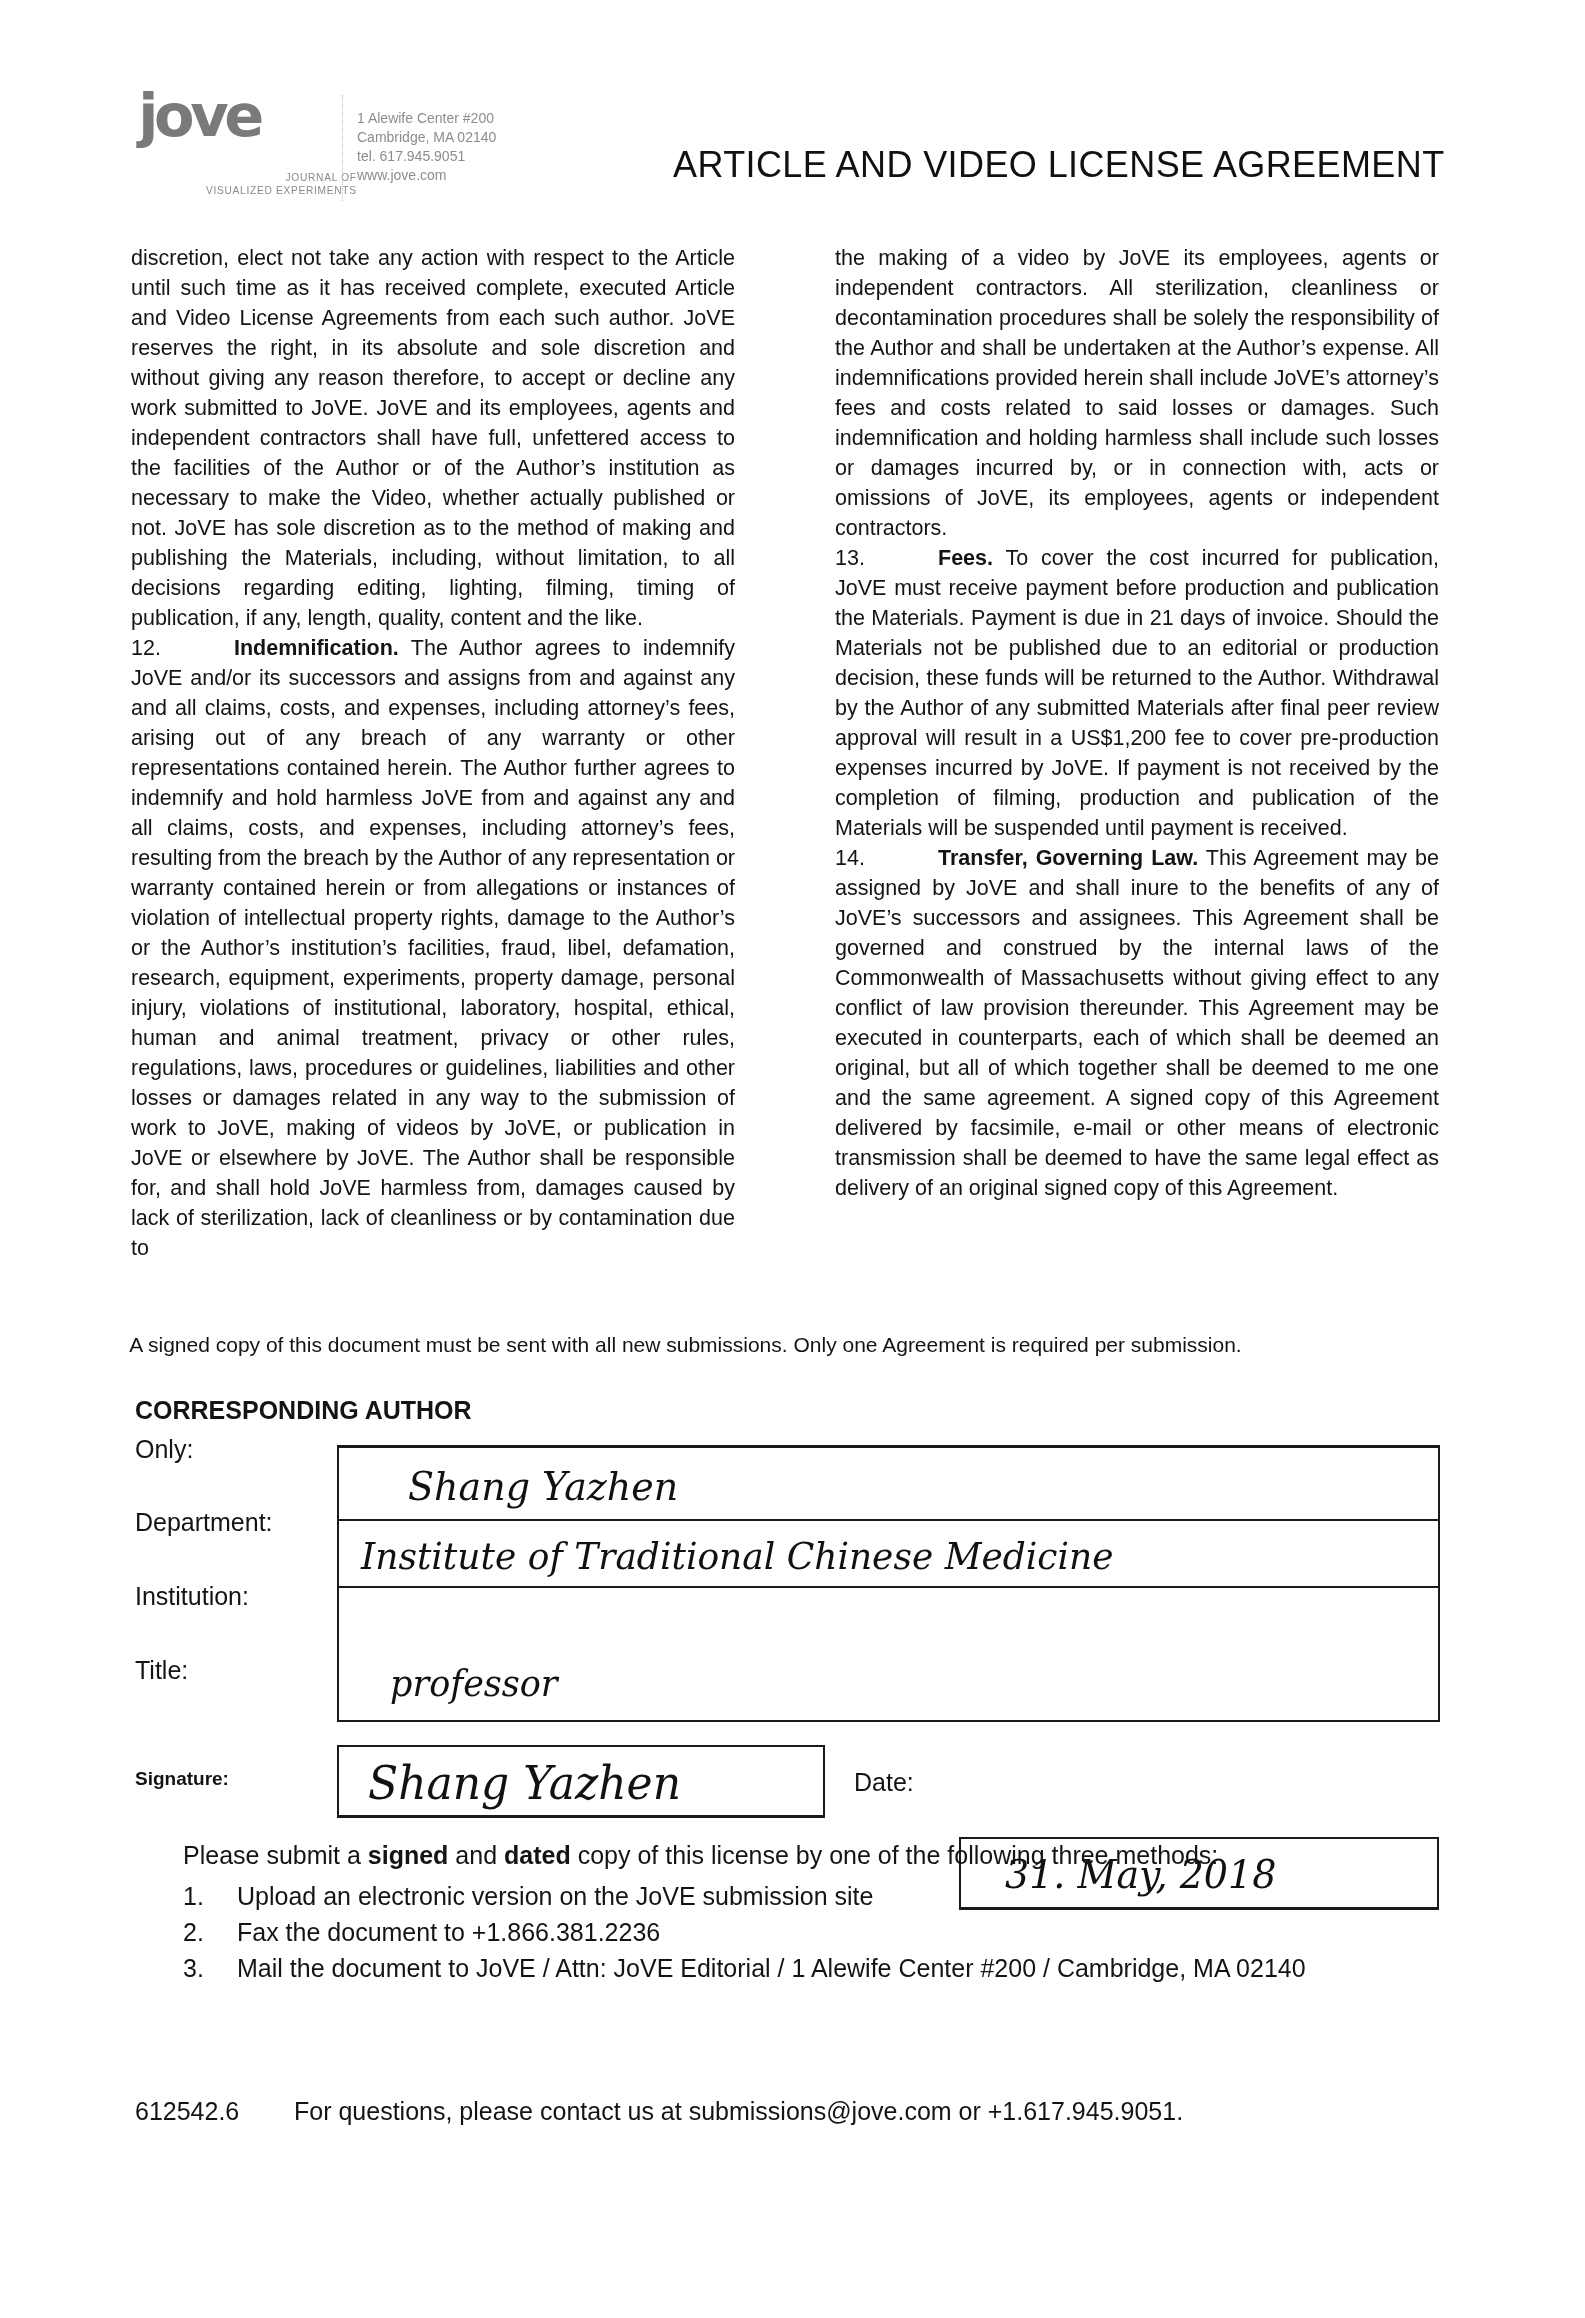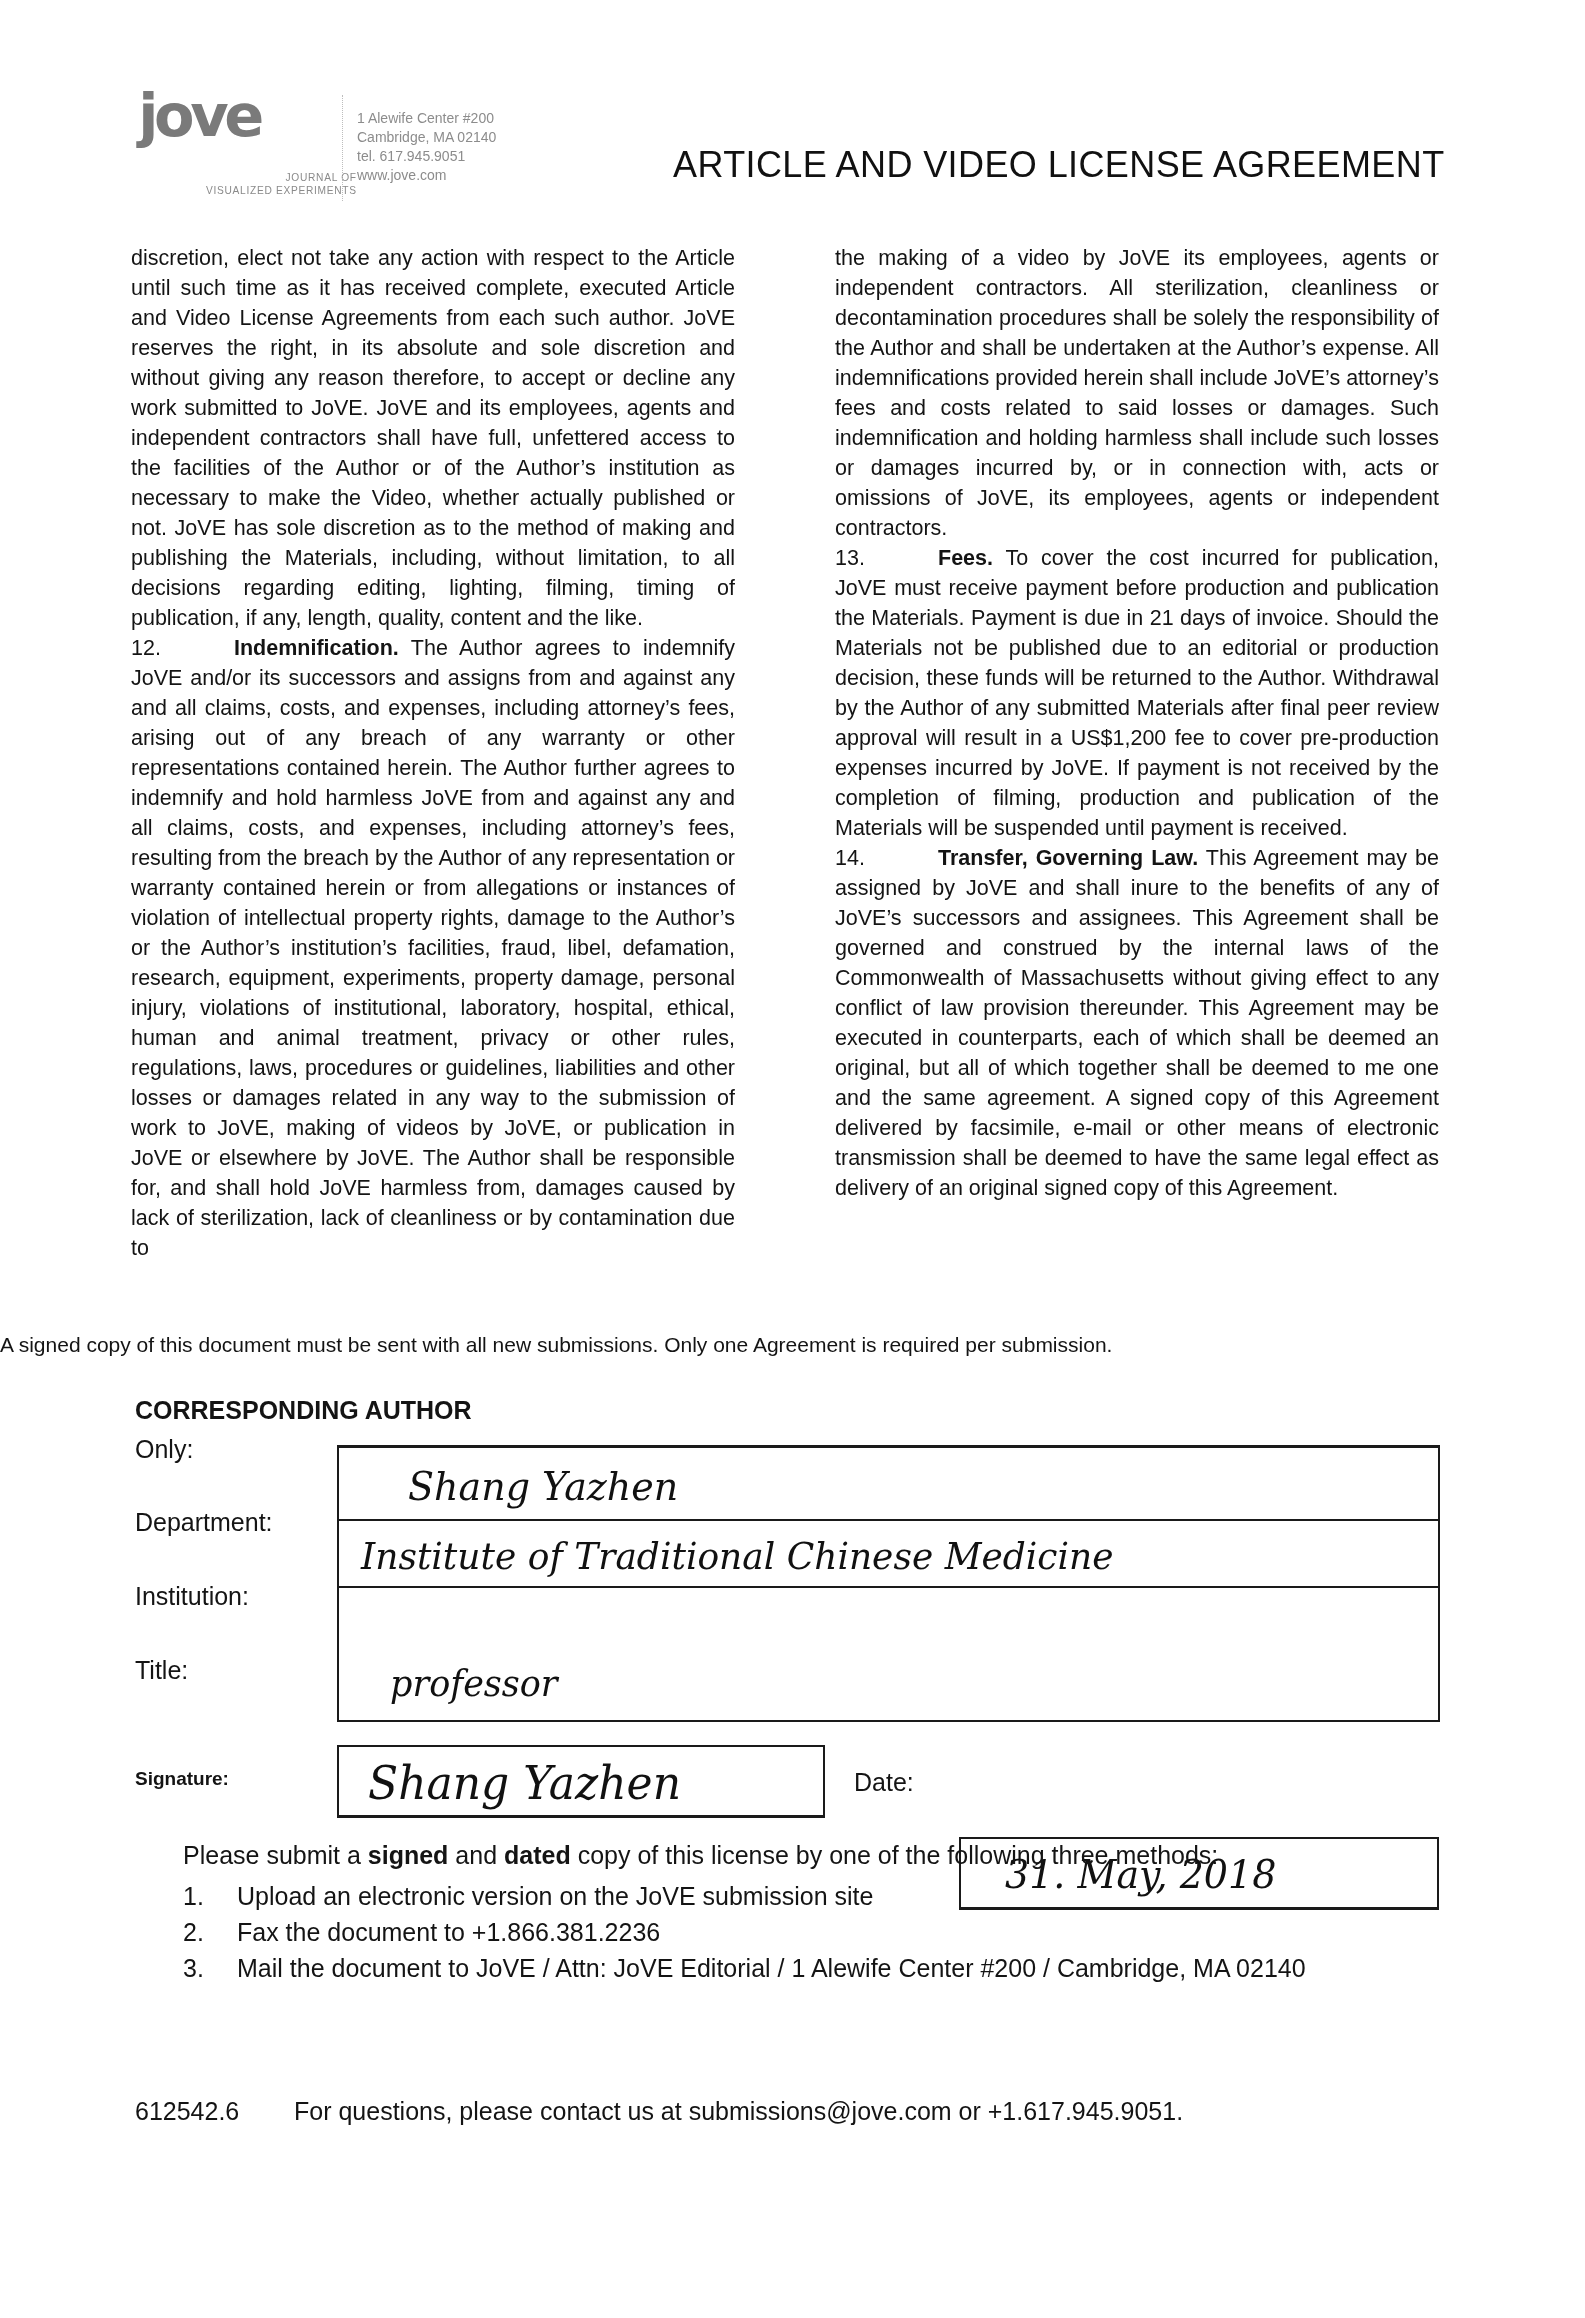--- a/index.html
+++ b/index.html
@@ -20,21 +20,21 @@
   #doc-title { left: 673px; top: 144px; font-size: 36px; color: #111; letter-spacing: 0.4px; white-space: nowrap; }
 
   
   .col { position: absolute; width: 604px; font-size: 21.5px; line-height: 30px; text-align: justify; }
   #col-left { left: 131px; top: 243px; }
   #col-right { left: 835px; top: 243px; }
   .col p { margin: 0; }
   .sec-num { display: inline-block; width: 103px; }
   .sec-head { font-weight: bold; }
 
-  #note { left: 0; width: 1371px; top: 1333px; font-size: 21px; }
+  #note { left: 0; width: 1371px; top: 1333px; text-align: center; font-size: 21px; }
   #ca-heading { left: 135px; top: 1396px; font-size: 25px; font-weight: bold; }
 
   .field-label { position: absolute; left: 135px; font-size: 25px; }
   #lbl-name { top: 1435px; }
   #lbl-dept { top: 1508px; }
   #lbl-inst { top: 1582px; }
   #lbl-title { top: 1656px; }
 
   #author-table { left: 337px; top: 1445px; width: 1103px; height: 277px; border: 2.2px solid #1a1a1a; border-top-width: 3.6px; box-sizing: border-box; }
   .row { position: absolute; left: 0; right: 0; border-bottom: 2.9px solid #1a1a1a; }

